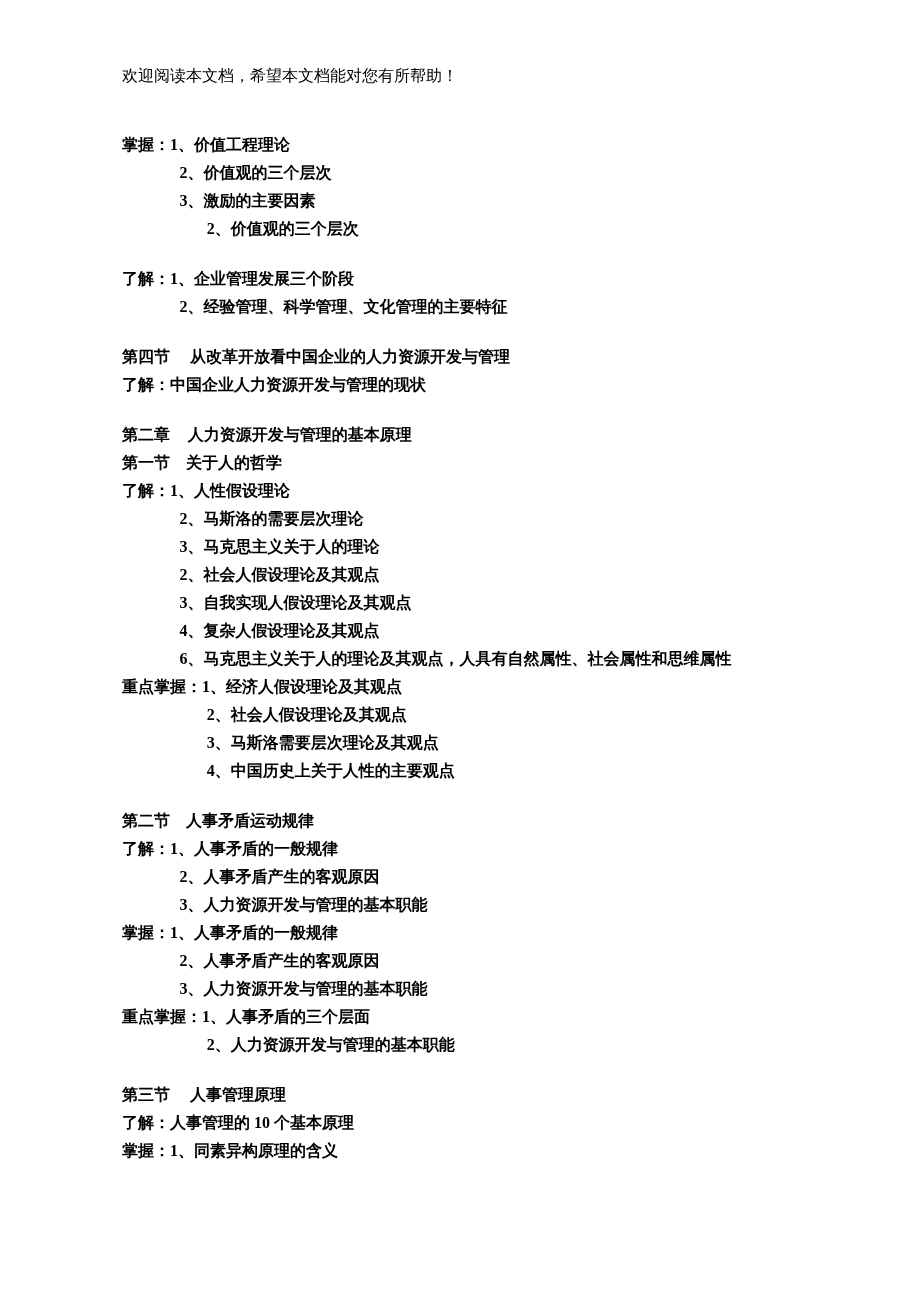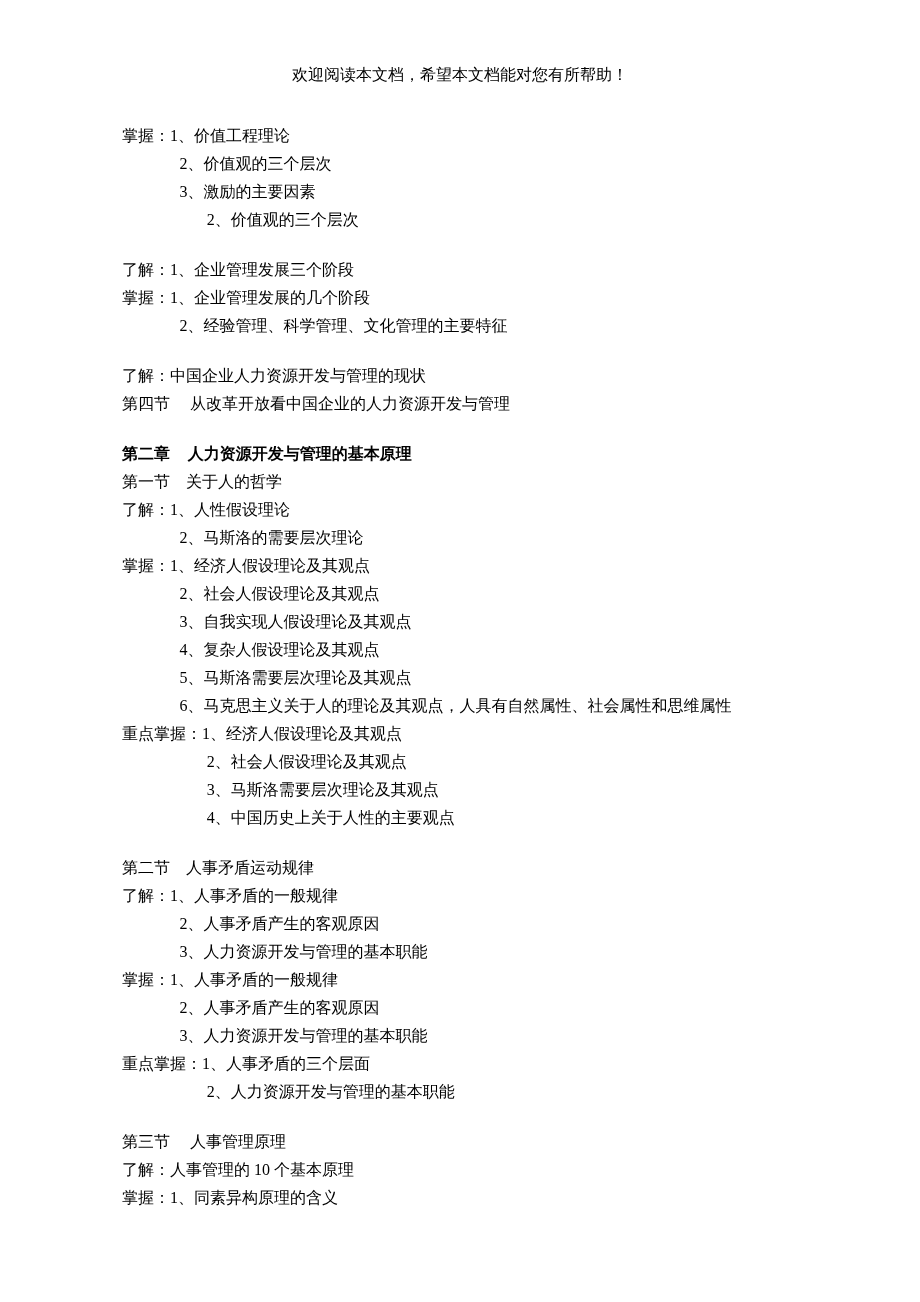--- a/index.html
+++ b/index.html
@@ -9,31 +9,32 @@
     font-family: "SimSun", "宋体", serif;
     font-size: 16px;
     color: #000000;
     line-height: 1.75;
     width: 920px;
   }
   .page {
     padding: 62px 122px 50px 122px;
   }
   .header-note {
-    text-align: center;
-    font-family: Liberation Mono, monospace;
-    margin-bottom: 32px;
+    text-align: left;
+    font-family: Liberation Sans, sans-serif;
+    margin-bottom: 41px;
   }
   .chapter-title {
     font-family: "SimHei", "黑体", sans-serif;
     font-weight: bold;
     margin-top: 20px;
   }
   .line {
     white-space: pre;
+    font-weight: bold;
   }
   .indent-1 { padding-left: 3.6em; }
   .indent-2 { padding-left: 5.3em; }
   .block { margin-top: 22px; }
 </style>
 </head>
 <body>
 
 <div class="page">
 
@@ -41,40 +42,38 @@
 
   <div>
     <div class="line"><span>掌握：</span><span>1、价值工程理论</span></div>
     <div class="line indent-1">2、价值观的三个层次</div>
     <div class="line indent-1">3、激励的主要因素</div>
     <div class="line indent-2">2、价值观的三个层次</div>
   </div>
 
   <div class="block">
     <div class="line"><span>了解：</span><span>1、企业管理发展三个阶段</span></div>
-    <div class="line"><span>掌握：</span><span>1、企业管理发展的几个阶段</span></div>
     <div class="line indent-1">2、经验管理、科学管理、文化管理的主要特征</div>
   </div>
 
   <div class="block">
+    <div class="line">第四节     从改革开放看中国企业的人力资源开发与管理</div>
     <div class="line">了解：中国企业人力资源开发与管理的现状</div>
-    <div class="line">第四节     从改革开放看中国企业的人力资源开发与管理</div>
   </div>
 
   <div class="block">
     <div class="line chapter-title">第二章    人力资源开发与管理的基本原理</div>
 
     <div class="line">第一节    关于人的哲学</div>
     <div class="line"><span>了解：</span><span>1、人性假设理论</span></div>
     <div class="line indent-1">2、马斯洛的需要层次理论</div>
-    <div class="line"><span>掌握：</span><span>1、经济人假设理论及其观点</span></div>
+    <div class="line indent-1">3、马克思主义关于人的理论</div>
     <div class="line indent-1">2、社会人假设理论及其观点</div>
     <div class="line indent-1">3、自我实现人假设理论及其观点</div>
     <div class="line indent-1">4、复杂人假设理论及其观点</div>
-    <div class="line indent-1">5、马斯洛需要层次理论及其观点</div>
     <div class="line indent-1">6、马克思主义关于人的理论及其观点，人具有自然属性、社会属性和思维属性</div>
     <div class="line"><span>重点掌握：</span><span>1、经济人假设理论及其观点</span></div>
     <div class="line indent-2">2、社会人假设理论及其观点</div>
     <div class="line indent-2">3、马斯洛需要层次理论及其观点</div>
     <div class="line indent-2">4、中国历史上关于人性的主要观点</div>
   </div>
 
   <div class="block">
     <div class="line">第二节    人事矛盾运动规律</div>
     <div class="line"><span>了解：</span><span>1、人事矛盾的一般规律</span></div>

